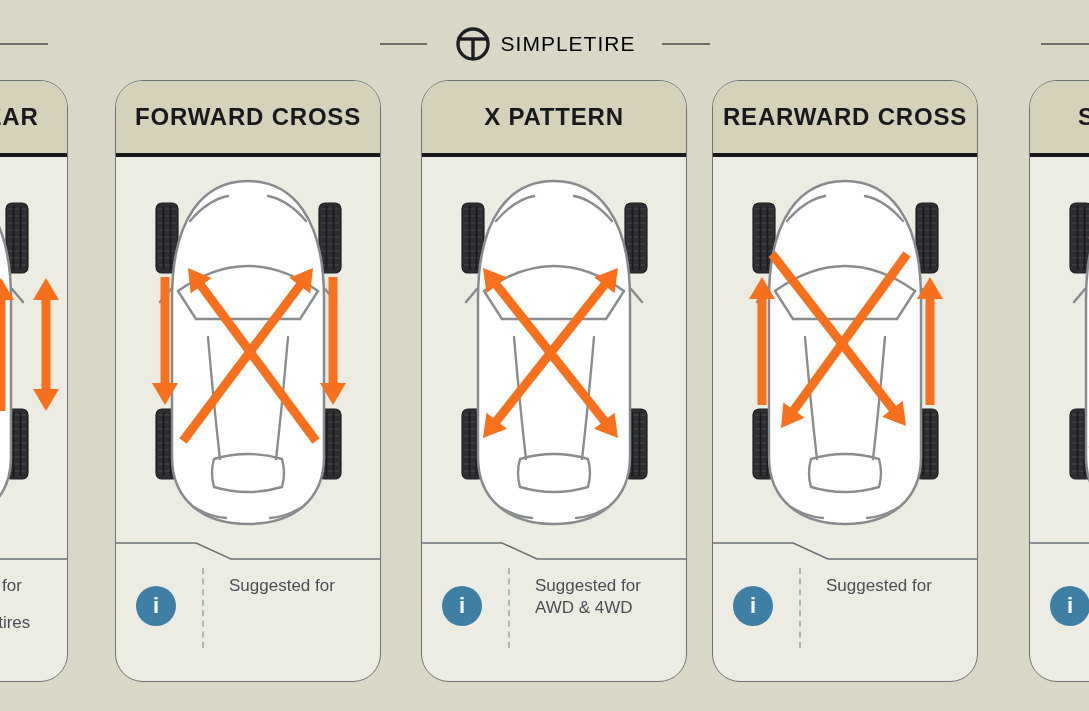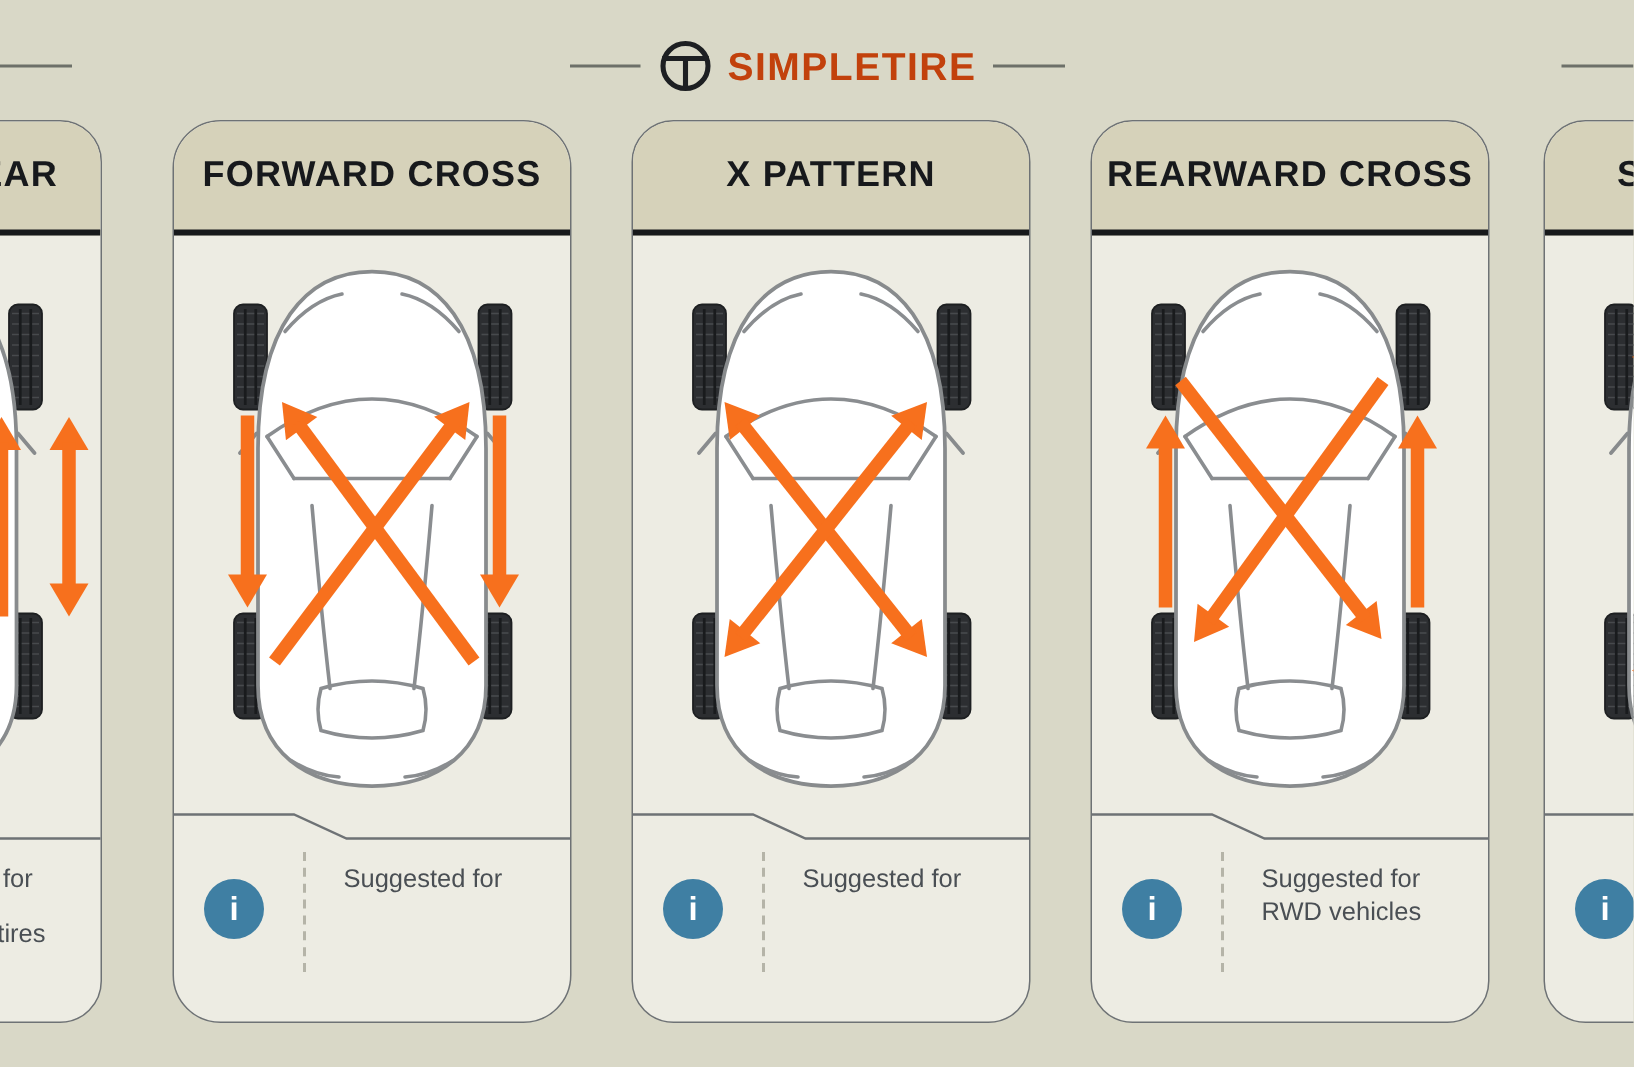--- a/index.html
+++ b/index.html
@@ -5,21 +5,21 @@
   html,body{margin:0;padding:0;}
   body{
     width:1089px;height:711px;overflow:hidden;position:relative;
     background:#d9d8c7;
     font-family:"Liberation Sans", sans-serif;
   }
   .stage{position:absolute;inset:0;}
   
   .brand{position:absolute;top:22px;left:0;right:0;height:44px;
     display:flex;justify-content:center;align-items:center;gap:9px;}
-  .brand-name{font-weight:700;font-size:26px;letter-spacing:1px;color:#c2410c;}
+  .brand-name{font-weight:400;font-size:21px;letter-spacing:1px;color:#000000;}
   .rule{position:absolute;top:43px;height:2px;background:#6d7069;}
   .rule-a{left:0;width:48px;}
   .rule-b{left:380px;width:47px;}
   .rule-c{left:662px;width:48px;}
   .rule-d{left:1041px;width:48px;}
   
   .card{position:absolute;top:80px;width:266px;height:602px;box-sizing:border-box;
     background:#edece3;border:1.5px solid #6e7275;border-radius:28px;overflow:hidden;}
   .card-head{position:absolute;left:0;top:0;right:0;height:72px;background:#d6d2ba;
     border-bottom:4px solid #17191b;display:flex;align-items:center;justify-content:center;}
@@ -151,21 +151,21 @@
           <polyline points="0,462 80,462 115,478 266,478" fill="none" stroke="#6e7275" stroke-width="1.6"></polyline>
         </svg>
         <div class="card-head">
           <h2 class="card-title">FRONT TO REAR</h2>
         </div>
         <div class="suggest">
           <div>Suggested for</div>
           <div>directional tires</div>
         </div>
       </article>
-      <article class="card card--forward-cross" style="left: 115px; border-radius: 32px;">
+      <article class="card card--forward-cross" style="left: 115px;">
         <svg class="illu" width="266" height="602" viewBox="0 0 266 602">
           <g>
             <g>
               <rect x="40" y="122" width="22" height="70" rx="6" fill="#2c2e31" stroke="#1d1f21" stroke-width="1.2"></rect>
               <line x1="42" y1="128" x2="60" y2="128" stroke="#474a4d" stroke-width="1.1"></line>
               <line x1="42" y1="135" x2="60" y2="135" stroke="#474a4d" stroke-width="1.1"></line>
               <line x1="42" y1="142" x2="60" y2="142" stroke="#474a4d" stroke-width="1.1"></line>
               <line x1="42" y1="149" x2="60" y2="149" stroke="#474a4d" stroke-width="1.1"></line>
               <line x1="42" y1="156" x2="60" y2="156" stroke="#474a4d" stroke-width="1.1"></line>
               <line x1="42" y1="163" x2="60" y2="163" stroke="#474a4d" stroke-width="1.1"></line>
@@ -347,23 +347,24 @@
           </g>
           <polyline points="0,462 80,462 115,478 266,478" fill="none" stroke="#6e7275" stroke-width="1.6"></polyline>
         </svg>
         <div class="card-head">
           <h2 class="card-title">X PATTERN</h2>
         </div>
         <div class="info">i</div>
         <div class="dash-sep"></div>
         <div class="suggest">
           <div>Suggested for</div>
+          <div>AWD &amp; 4WD</div>
         </div>
       </article>
-      <article class="card card--rearward-cross" style="left: 727px; padding-left: 32px;">
+      <article class="card card--rearward-cross" style="left: 712px; padding-left: 32px;">
         <svg class="illu" width="266" height="602" viewBox="0 0 266 602">
           <g>
             <g>
               <rect x="40" y="122" width="22" height="70" rx="6" fill="#2c2e31" stroke="#1d1f21" stroke-width="1.2"></rect>
               <line x1="42" y1="128" x2="60" y2="128" stroke="#474a4d" stroke-width="1.1"></line>
               <line x1="42" y1="135" x2="60" y2="135" stroke="#474a4d" stroke-width="1.1"></line>
               <line x1="42" y1="142" x2="60" y2="142" stroke="#474a4d" stroke-width="1.1"></line>
               <line x1="42" y1="149" x2="60" y2="149" stroke="#474a4d" stroke-width="1.1"></line>
               <line x1="42" y1="156" x2="60" y2="156" stroke="#474a4d" stroke-width="1.1"></line>
               <line x1="42" y1="163" x2="60" y2="163" stroke="#474a4d" stroke-width="1.1"></line>
@@ -449,21 +450,20 @@
           </g>
           <polyline points="0,462 80,462 115,478 266,478" fill="none" stroke="#6e7275" stroke-width="1.6"></polyline>
         </svg>
         <div class="card-head">
           <h2 class="card-title">REARWARD CROSS</h2>
         </div>
         <div class="info">i</div>
         <div class="dash-sep"></div>
         <div class="suggest">
           <div>Suggested for</div>
-          <div>RWD vehicles</div>
         </div>
       </article>
       <article class="card card--side-to-side" style="left: 1029px;">
         <svg class="illu" width="266" height="602" viewBox="0 0 266 602">
           <g>
             <g>
               <rect x="40" y="122" width="22" height="70" rx="6" fill="#2c2e31" stroke="#1d1f21" stroke-width="1.2"></rect>
               <line x1="42" y1="128" x2="60" y2="128" stroke="#474a4d" stroke-width="1.1"></line>
               <line x1="42" y1="135" x2="60" y2="135" stroke="#474a4d" stroke-width="1.1"></line>
               <line x1="42" y1="142" x2="60" y2="142" stroke="#474a4d" stroke-width="1.1"></line>

